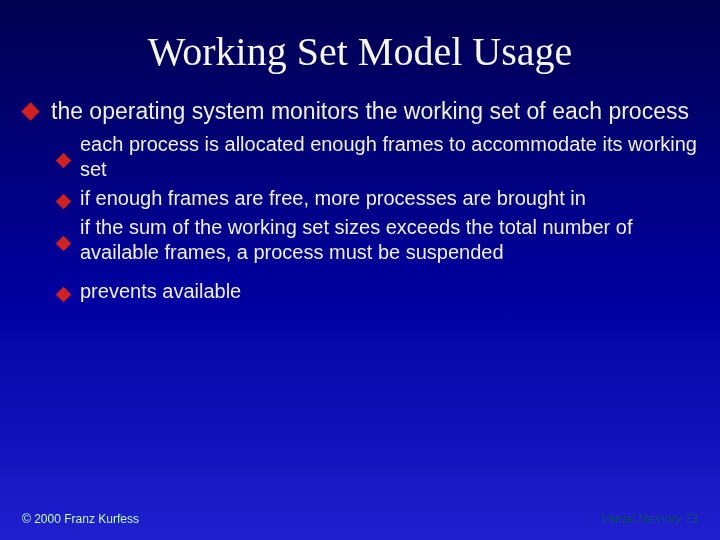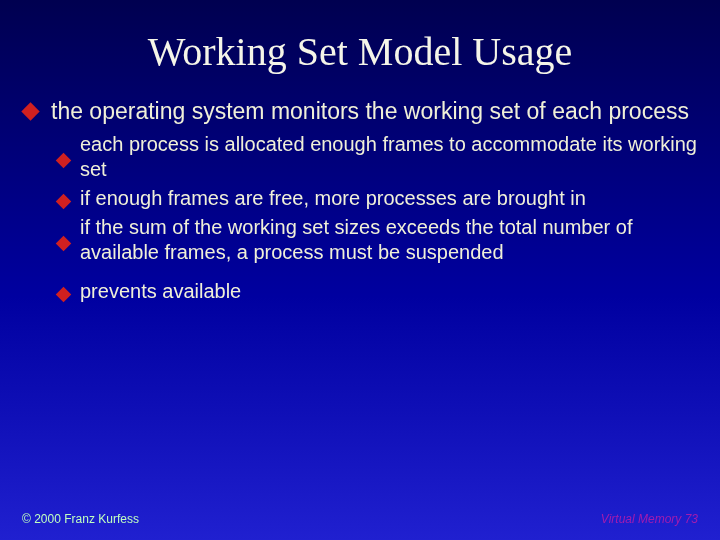--- a/index.html
+++ b/index.html
@@ -62,21 +62,21 @@
     position: absolute;
     bottom: 14px;
     left: 0;
     width: 100%;
     padding: 0 22px;
     display: flex;
     justify-content: space-between;
     font-size: 12px;
   }
   .copyright { color: #c0ffc0; }
-  .pagelabel { color: #a21caf; font-style: italic; }
+  .pagelabel { color: #0c4a6e; font-style: italic; }
 </style>
 </head>
 <body>
 
 <div class="title">Working Set Model Usage</div>
 
 <div class="content">
 
   <div class="b1">
     <div class="diamond"></div>

